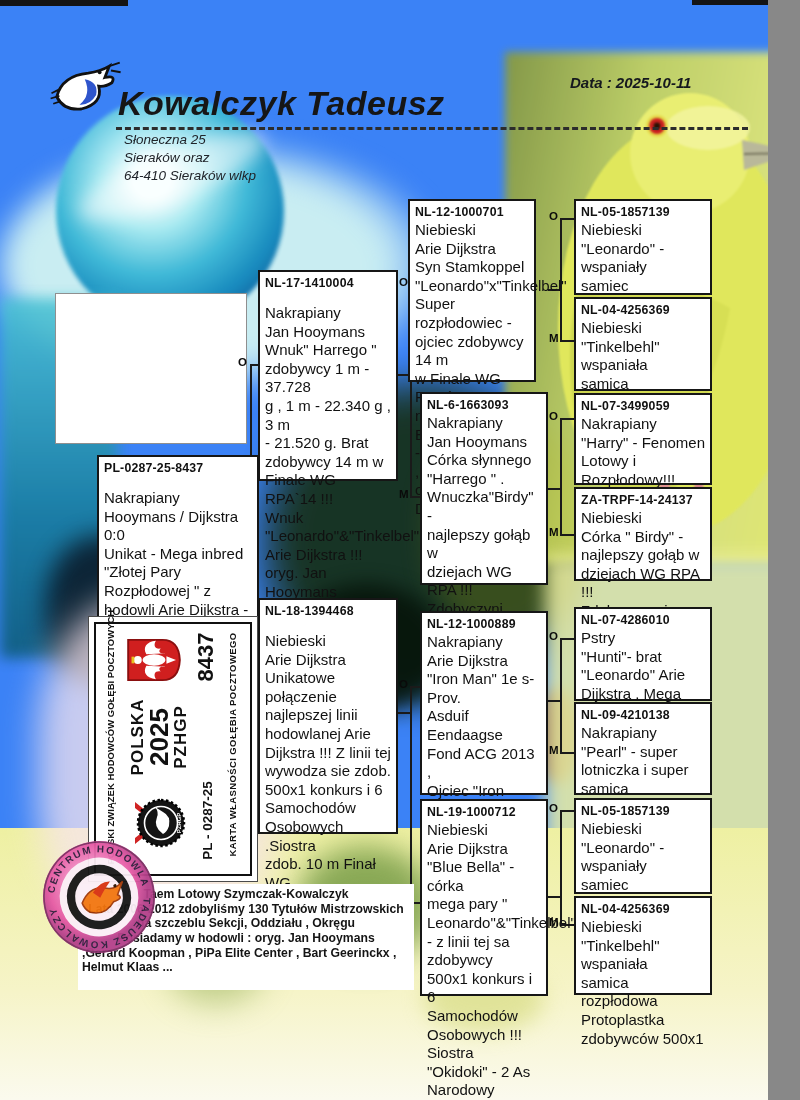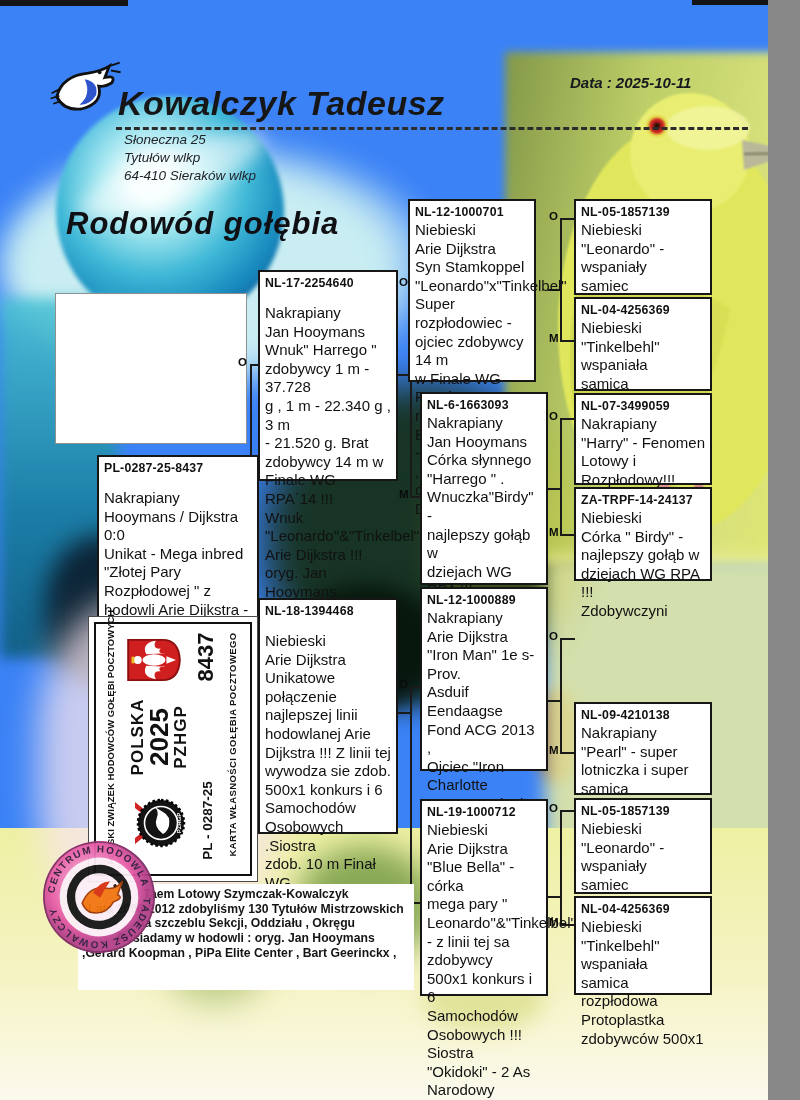--- a/index.html
+++ b/index.html
@@ -134,24 +134,23 @@
   <svg class="dove-logo" width="88" height="70" viewBox="0 0 100 80">
     <path d="M12 42 Q18 18 48 15 Q62 13 72 7 L67 20 Q80 17 75 26 Q67 31 60 30 Q65 50 40 56 Q20 58 12 42 Z" fill="#ffffff" stroke="#111" stroke-width="3.2"></path>
     <path d="M44 22 Q60 25 57 40 Q50 52 38 51 Q52 40 44 22 Z" fill="#1d47c8" opacity="0.92"></path>
     <circle cx="61" cy="14" r="2.2" fill="#111"></circle>
     <path d="M72 7 L84 3 M74 12 L85 14" stroke="#111" stroke-width="2.4" fill="none"></path>
     <path d="M6 38 L16 33 M5 44 L15 41 M8 50 L17 47" stroke="#111" stroke-width="2" fill="none"></path>
   </svg>
   <div class="brand-name">Kowalczyk Tadeusz</div>
   <div class="brand-underline"></div>
   <div class="addr" style="top:132px">Słoneczna 25</div>
-  <div class="addr" style="top:150px">Tytułów wlkp</div>
+  <div class="addr" style="top:150px">Sieraków oraz</div>
   <div class="addr" style="top:168px">64-410 Sieraków wlkp</div>
   <div class="date-label">Data : 2025-10-11</div>
-  <div class="page-title">Rodowód gołębia</div>
 
   <div class="photo-box"></div>
 
   <div class="line" style="left:250px;top:364px;width:2px;height:433px"></div>
   <div class="line" style="left:250px;top:364px;width:9px;height:2px"></div>
   <div class="line" style="left:250px;top:795px;width:9px;height:2px"></div>
 
   <div class="line" style="left:397px;top:374px;width:14px;height:2px"></div>
   <div class="line" style="left:410px;top:284px;width:2px;height:214px"></div>
   <div class="line" style="left:410px;top:284px;width:11px;height:2px"></div>
@@ -203,21 +202,21 @@
 Hooymans / Dijkstra
 0:0
 Unikat - Mega inbred
 "Złotej Pary
 Rozpłodowej " z
 hodowli Arie Dijkstra -
 "Leonardo" &amp; "
 Tinkelbel " !!!</div>
   </div>
   <div class="pbox gap" style="left:258px;top:270px;width:140px;height:211px">
-    <div class="ring">NL-17-2254640</div>
+    <div class="ring">NL-17-1410004</div>
     <div class="body">Nakrapiany
 Jan Hooymans
 Wnuk" Harrego "
 zdobywcy 1 m - 37.728
 g , 1 m - 22.340 g , 3 m
 - 21.520 g. Brat
 zdobywcy 14 m w
 Finale WG RPA`14 !!!
 Wnuk
 "Leonardo"&amp;"Tinkelbel"
@@ -263,21 +262,21 @@
 "Harrego " .
 Wnuczka"Birdy" -
 najlepszy gołąb w
 dziejach WG RPA !!!
 Zdobyczyni
 samochodu !!!
 "Harry" zdobył m.in 1 m
 - 37.728 g , 1 m -
 22.340 g , 3 m - 21.520</div>
   </div>
-  <div class="pbox" style="left:420px;top:587px;width:128px;height:184px">
+  <div class="pbox" style="left:420px;top:611px;width:128px;height:184px">
     <div class="ring">NL-12-1000889</div>
     <div class="body">Nakrapiany
 Arie Dijkstra
 "Iron Man" 1e s-Prov.
 Asduif Eendaagse
 Fond ACG 2013 ,
 Ojciec "Iron Charlotte
 464" 10e Finale 4.565
 d.- 498 km Algarve
 Golden OLR 2021</div>
@@ -321,20 +320,28 @@
 Zdob. 1 m -37.728 g , 1
 m -22.340 g !!!</div>
   </div>
   <div class="pbox" style="left:574px;top:487px;width:138px;height:94px">
     <div class="ring">ZA-TRPF-14-24137</div>
     <div class="body">Niebieski
 Córka " Birdy" -
 najlepszy gołąb w
 dziejach WG RPA !!!
 Zdobywczyni</div>
+  </div>
+  <div class="pbox" style="left:574px;top:607px;width:138px;height:94px">
+    <div class="ring">NL-07-4286010</div>
+    <div class="body">Pstry
+"Hunti"- brat
+"Leonardo" Arie
+Dijkstra . Mega samiec
+rozpłodowy oraz lotnik .</div>
   </div>
   <div class="pbox" style="left:574px;top:702px;width:138px;height:93px">
     <div class="ring">NL-09-4210138</div>
     <div class="body">Nakrapiany
 "Pearl" - super
 lotniczka i super
 samica rozpłodowa !!!
 Zdobywczyni 5 m Nat. -</div>
   </div>
   <div class="pbox" style="left:574px;top:798px;width:138px;height:96px">
@@ -385,20 +392,21 @@
       <div class="vrot card-ring">PL - 0287-25</div>
     </div>
   </div>
 
   <div class="team-box">
     <div class="c">Taem Lotowy Szymczak-Kowalczyk</div>
     <div class="c">Lata 2006-2012  zdobyliśmy  130 Tytułów Mistrzowskich</div>
     <div class="c">na szczeblu Sekcji, Oddziału , Okręgu</div>
     <div class="c">Posiadamy w hodowli : oryg. Jan Hooymans</div>
     <div>,Gerard Koopman , PiPa Elite Center , Bart Geerinckx ,</div>
+    <div>Helmut Klaas ...</div>
   </div>
 
   <svg class="seal" width="114" height="114" viewBox="0 0 110 110">
     <defs>
       <radialGradient id="sealgrad" cx="45%" cy="40%">
         <stop offset="0%" stop-color="#ffd6ec"></stop>
         <stop offset="45%" stop-color="#f08ac2"></stop>
         <stop offset="75%" stop-color="#e65aa5"></stop>
         <stop offset="100%" stop-color="#b4408a"></stop>
       </radialGradient>

